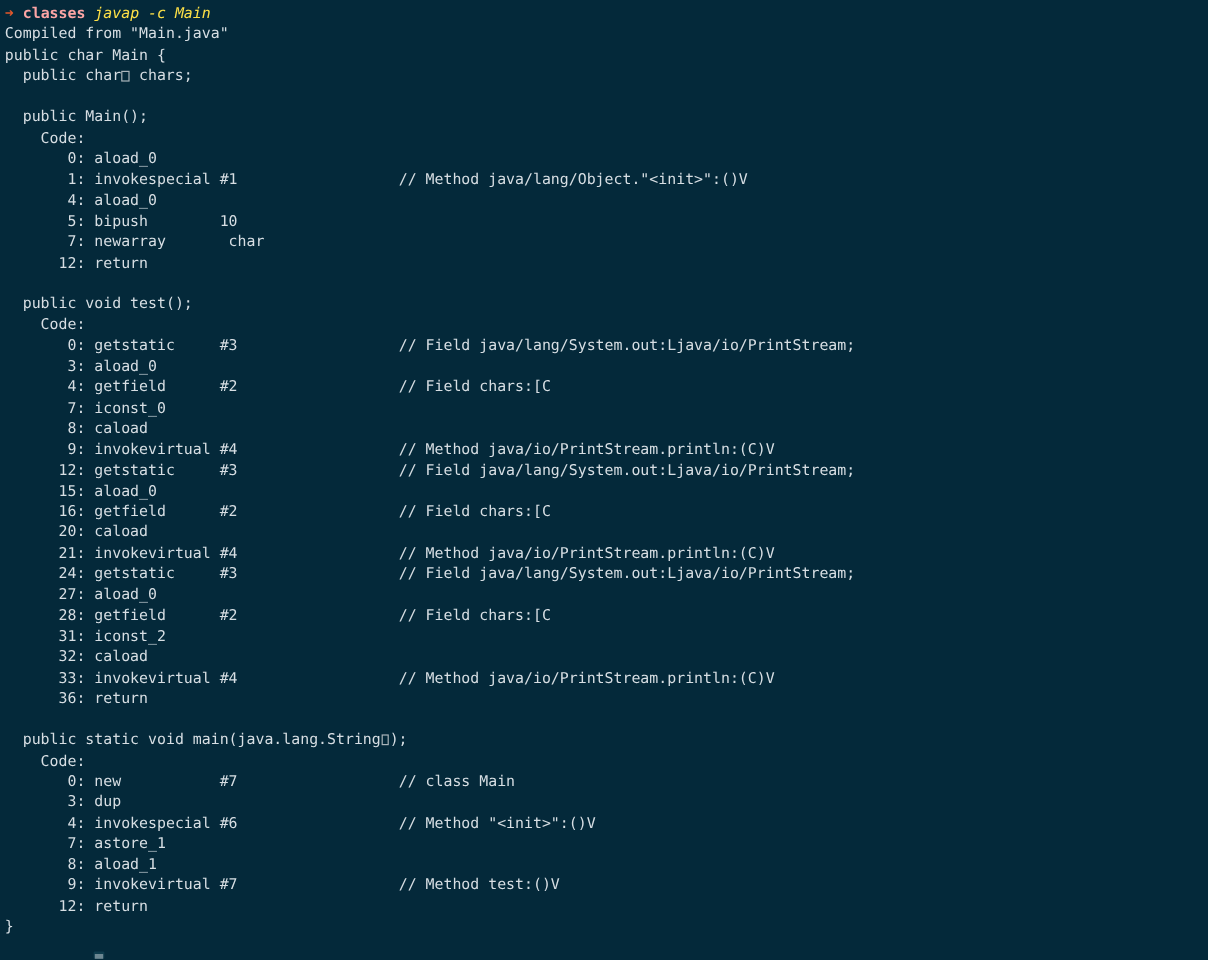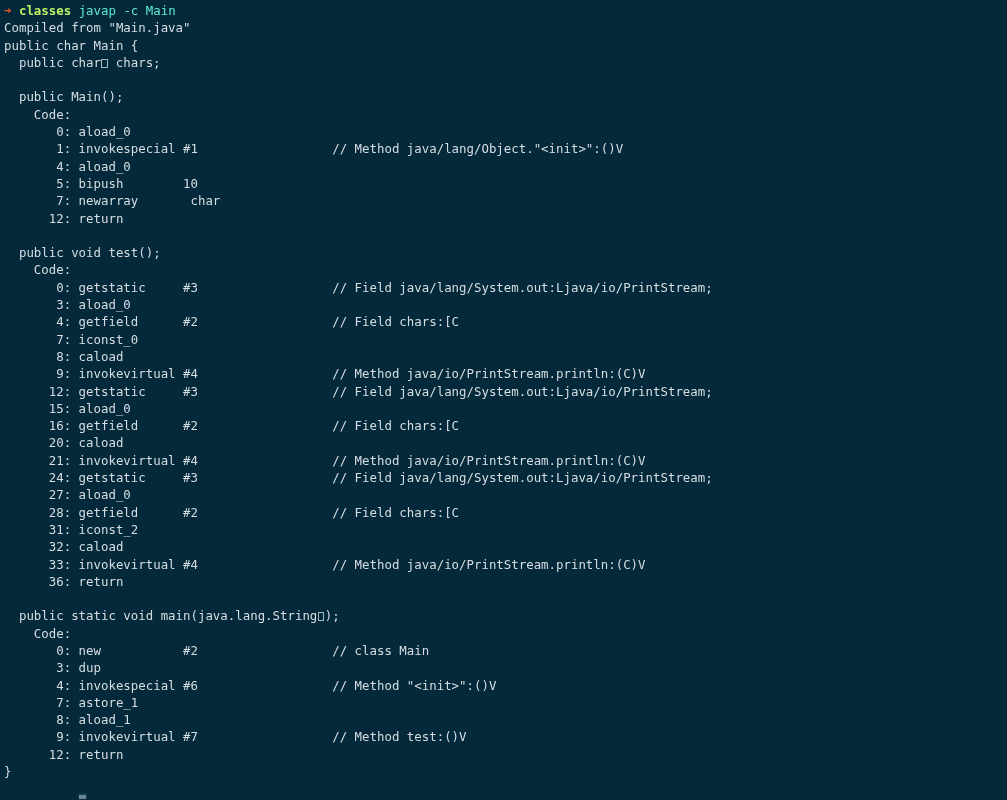--- a/index.html
+++ b/index.html
@@ -36,25 +36,26 @@
     white-space: pre;
     height: 17.3px;
     padding-left: 4px;
     display: block;
   }
   .arrow {
     color: #e2582c;
     font-weight: bold;
   }
   .cwd {
-    color: #bef264;
+    color: #fca5a5;
     font-weight: bold;
   }
   .cmd {
-    color: #5eead4;
+    color: #fde047;
+    font-style: italic;
   }
   .tofu {
     display: inline-block;
     width: 6.6px;
     height: 9px;
     border: 1px solid #aab4ba;
     box-sizing: border-box;
     vertical-align: -1px;
     margin: 0 0.4px;
   }
@@ -115,21 +116,21 @@
       <div class="line">      24: getstatic     #3                  // Field java/lang/System.out:Ljava/io/PrintStream;</div>
       <div class="line">      27: aload_0</div>
       <div class="line">      28: getfield      #2                  // Field chars:[C</div>
       <div class="line">      31: iconst_2</div>
       <div class="line">      32: caload</div>
       <div class="line">      33: invokevirtual #4                  // Method java/io/PrintStream.println:(C)V</div>
       <div class="line">      36: return</div>
       <div class="line">&nbsp;</div>
       <div class="line">  public static void main(java.lang.String<span class="tofu"></span>);</div>
       <div class="line">    Code:</div>
-      <div class="line">       0: new           #2                  // class Main</div>
+      <div class="line">       0: new           #7                  // class Main</div>
       <div class="line">       3: dup</div>
       <div class="line">       4: invokespecial #6                  // Method "&lt;init&gt;":()V</div>
       <div class="line">       7: astore_1</div>
       <div class="line">       8: aload_1</div>
       <div class="line">       9: invokevirtual #7                  // Method test:()V</div>
       <div class="line">      12: return</div>
       <div class="line">}</div>
     </div>
 
   <div class="cursor-partial"></div>

